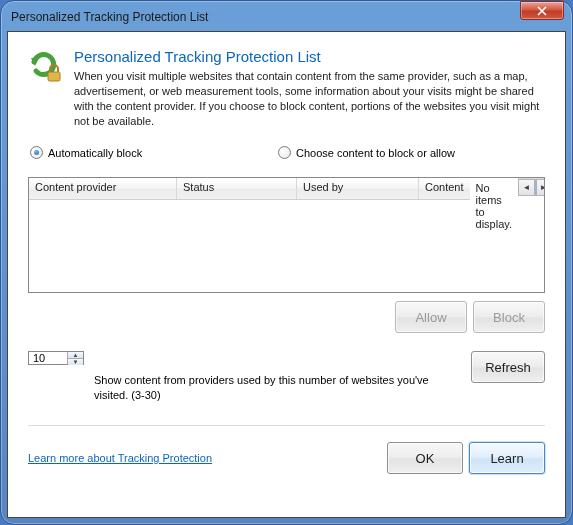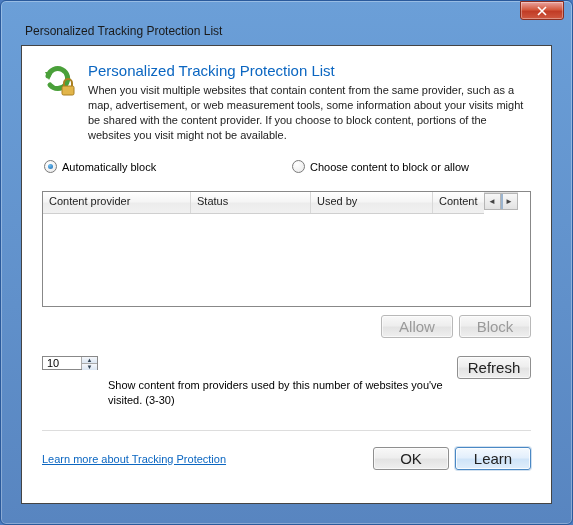--- a/index.html
+++ b/index.html
@@ -9,22 +9,22 @@
   background: #4a7bc0;
   width: 573px;
   height: 525px;
   overflow: hidden;
 }
 .window {
   width: 573px;
   height: 525px;
   background: linear-gradient(to bottom, #6b9fd8 0%, #5885c0 100%);
   border: 1px solid #2a5a9c;
-  border-radius: 6px;
-  padding: 20px;
+  border-radius: 14px;
+  padding: 6px;
   box-shadow: inset 0 0 0 1px rgba(255,255,255,0.3);
   position: relative;
 }
 .titlebar {
   height: 24px;
   display: flex;
   align-items: center;
   color: #000;
   padding: 0 2px 4px 4px;
   font-size: 12px;
@@ -155,22 +155,22 @@
   background: repeating-linear-gradient(to bottom, #94accb 0, #94accb 1px, transparent 1px, transparent 2px);
 }
 .allow-block-row {
   margin-top: 8px;
   display: flex;
   justify-content: flex-end;
   gap: 6px;
 }
 .btn {
   min-width: 72px;
-  height: 23px;
-  font-size: 15px;
+  height: 32px;
+  font-size: 13px;
   background: linear-gradient(to bottom, #f8f8f8 0%, #eee 45%, #e3e3e3 55%, #efefef 100%);
   border: 1px solid #8f8f8f;
   border-radius: 3px;
   cursor: pointer;
   color: #222;
   box-shadow: inset 0 0 0 1px rgba(255,255,255,0.6);
 }
 .btn.disabled {
   color: #9a9a9a;
   border-color: #b8b8b8;
@@ -272,20 +272,23 @@
       </label>
     </div>
 
     <div class="table-wrap">
       <div class="thead">
         <div class="th" style="width:148px">Content provider</div>
         <div class="th" style="width:120px">Status</div>
         <div class="th" style="width:122px">Used by</div>
         <div class="th" style="flex:1">Content</div>
       </div>
+      <div class="tbody">
+        <span>No items to display.</span>
+      </div>
       <div class="hscroll">
         <div class="hs-btn">◄</div>
         <div class="hs-track">
           <div class="hs-thumb">
               <div class="hs-grip"></div>
             </div>
         </div>
         <div class="hs-btn">►</div>
       </div>
     </div>

